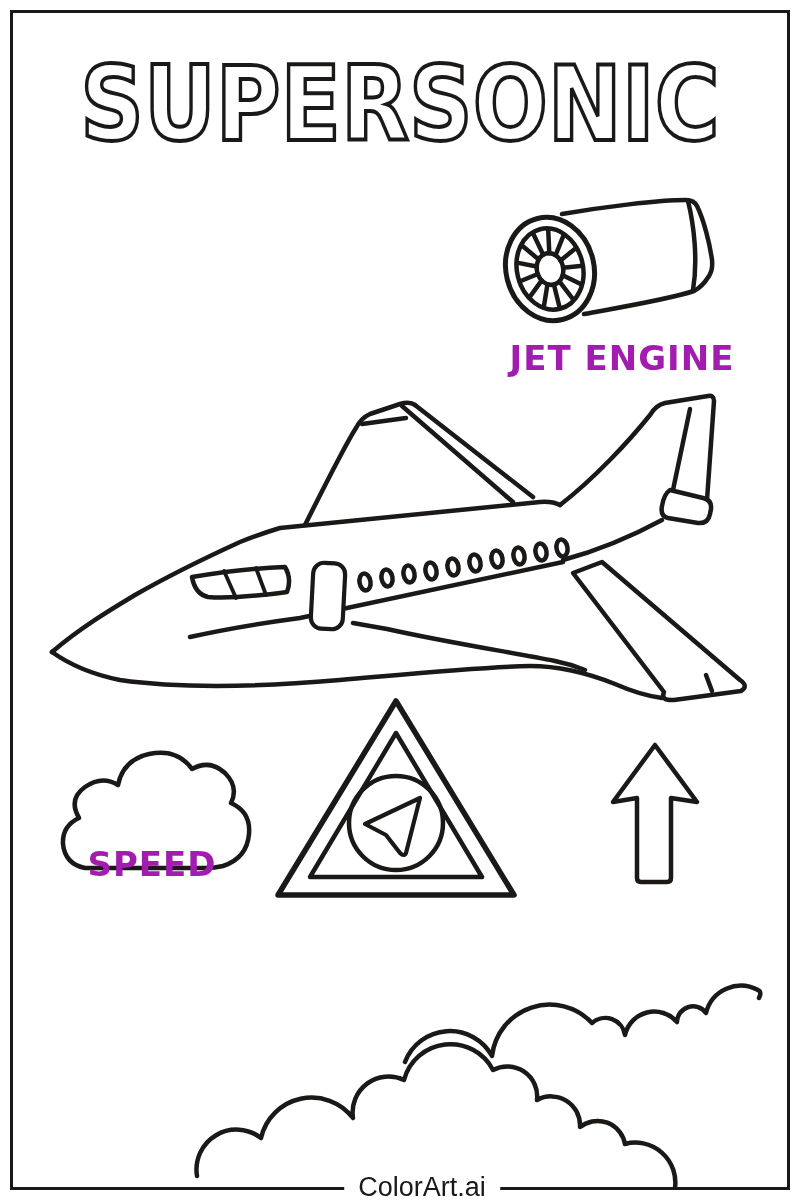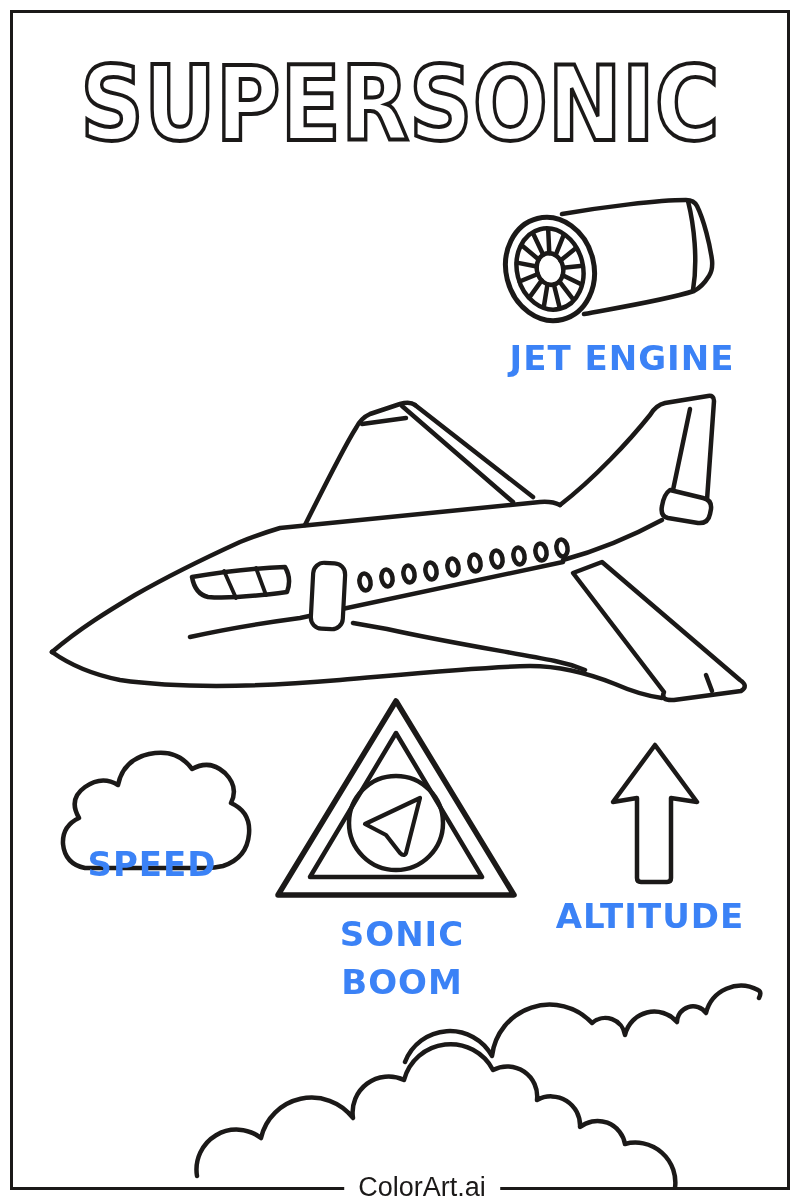--- a/index.html
+++ b/index.html
@@ -5,21 +5,21 @@
   html,body{margin:0;padding:0;background:#e8e8e8;}
   .page{position:relative;width:800px;height:1200px;background:#ffffff;overflow:hidden;
         font-family:"DejaVu Sans",sans-serif;color:#1b1918;}
   .frame{position:absolute;inset:10px;border:3px solid #1b1918;pointer-events:none;z-index:5;}
   .title{position:absolute;top:52px;left:0;width:800px;text-align:center;margin:0;
          font-size:104px;font-weight:bold;letter-spacing:0px;line-height:1;
          transform:scaleX(0.85);transform-origin:50% 50%;
          color:#ffffff;-webkit-text-stroke:4px #1b1918;z-index:2;}
   @supports not (-webkit-text-stroke: 1px black){ .title{color:#1b1918;} }
   .label{position:absolute;text-align:center;font-weight:bold;font-size:34px;
-         letter-spacing:1px;line-height:1.42;color:#3b82f6;z-index:2;}
+         letter-spacing:1px;line-height:1.42;color:#a21caf;z-index:2;}
   .art{position:absolute;z-index:1;}
   .art path,.art ellipse,.art circle,.art line,.art rect,.art polygon{
          stroke:#1b1918;stroke-width:4.5;fill:none;stroke-linecap:round;stroke-linejoin:round;}
   .fillw{fill:#ffffff !important;}
   .nostroke{stroke:none !important;}
   .footer{position:absolute;top:1172px;left:422px;transform:translateX(-50%);
           background:#ffffff;padding:0 14px;z-index:6;
           font-family:"Liberation Sans",sans-serif;font-size:27px;color:#1b1918;}
 </style>
 </head>
@@ -101,29 +101,24 @@
     <path d="M 30,126 Q 10,122 8,102 Q 7,84 24,76 Q 13,57 30,45 Q 47,33 63,43 Q 68,18 94,12 Q 122,6 137,27 Q 155,17 170,31 Q 184,45 176,61 Q 196,70 194,92 Q 192,116 168,124 Q 160,126 150,126 L 30,126 Z"></path>
   </svg>
   <div class="label" style="left:32px;top:840px;width:240px;">SPEED</div>
 
   <svg class="art" style="left:270px;top:693px;" width="252" height="212" viewBox="0 0 252 212">
     <path d="M 126,8 L 244,202 L 8,202 Z" style="stroke-width:5.5"></path>
     <path d="M 126,40 L 212,184 L 40,184 Z"></path>
     <circle cx="126" cy="130" r="47"></circle>
     <path d="M 95,131 L 150,105 L 136,160 Q 134,164 130,160 L 116,142 Z" style="stroke-width:4.2"></path>
   </svg>
-  <div class="label" style="left:282px;top:910px;width:240px;">
-    <div>SONIC</div>
-    <div>BOOM</div>
-  </div>
 
   <svg class="art" style="left:605px;top:740px;" width="100" height="150" viewBox="0 0 100 150">
     <path d="M 50,5 L 92,62 L 66,58 L 66,138 Q 66,142 62,142 L 36,142 Q 32,142 32,138 L 32,58 L 8,62 Z"></path>
   </svg>
-  <div class="label" style="left:510px;top:892px;width:280px;">ALTITUDE</div>
 
   <svg class="art" style="left:185px;top:980px;" width="604" height="210" viewBox="0 0 604 210">
     <path d="M 220,82 A 48 48 0 0 1 307,76 A 58 58 0 0 1 407,43 A 20 20 0 0 1 440,55 A 30 30 0 0 1 492,42 A 16 16 0 0 1 521,33 A 36 36 0 0 1 573,10 Q 577,12 574,18"></path>
     <path class="fillw nostroke" d="M 12,210 L 12,196 A 40 40 0 0 1 76,158 A 52 52 0 0 1 168,138 A 36 36 0 0 1 219,100 A 48 48 0 0 1 308,90 A 30 30 0 0 1 352,120 A 29 29 0 0 1 395,147 A 28 28 0 0 1 440,164 A 40 40 0 0 1 490,210 Z"></path>
     <path d="M 12,196 A 40 40 0 0 1 76,158 A 52 52 0 0 1 168,138 A 36 36 0 0 1 219,100 A 48 48 0 0 1 308,90 A 30 30 0 0 1 352,120 A 29 29 0 0 1 395,147 A 28 28 0 0 1 440,164 A 40 40 0 0 1 490,208"></path>
   </svg>
 
   <div class="footer">ColorArt.ai</div>
 
 </div>

